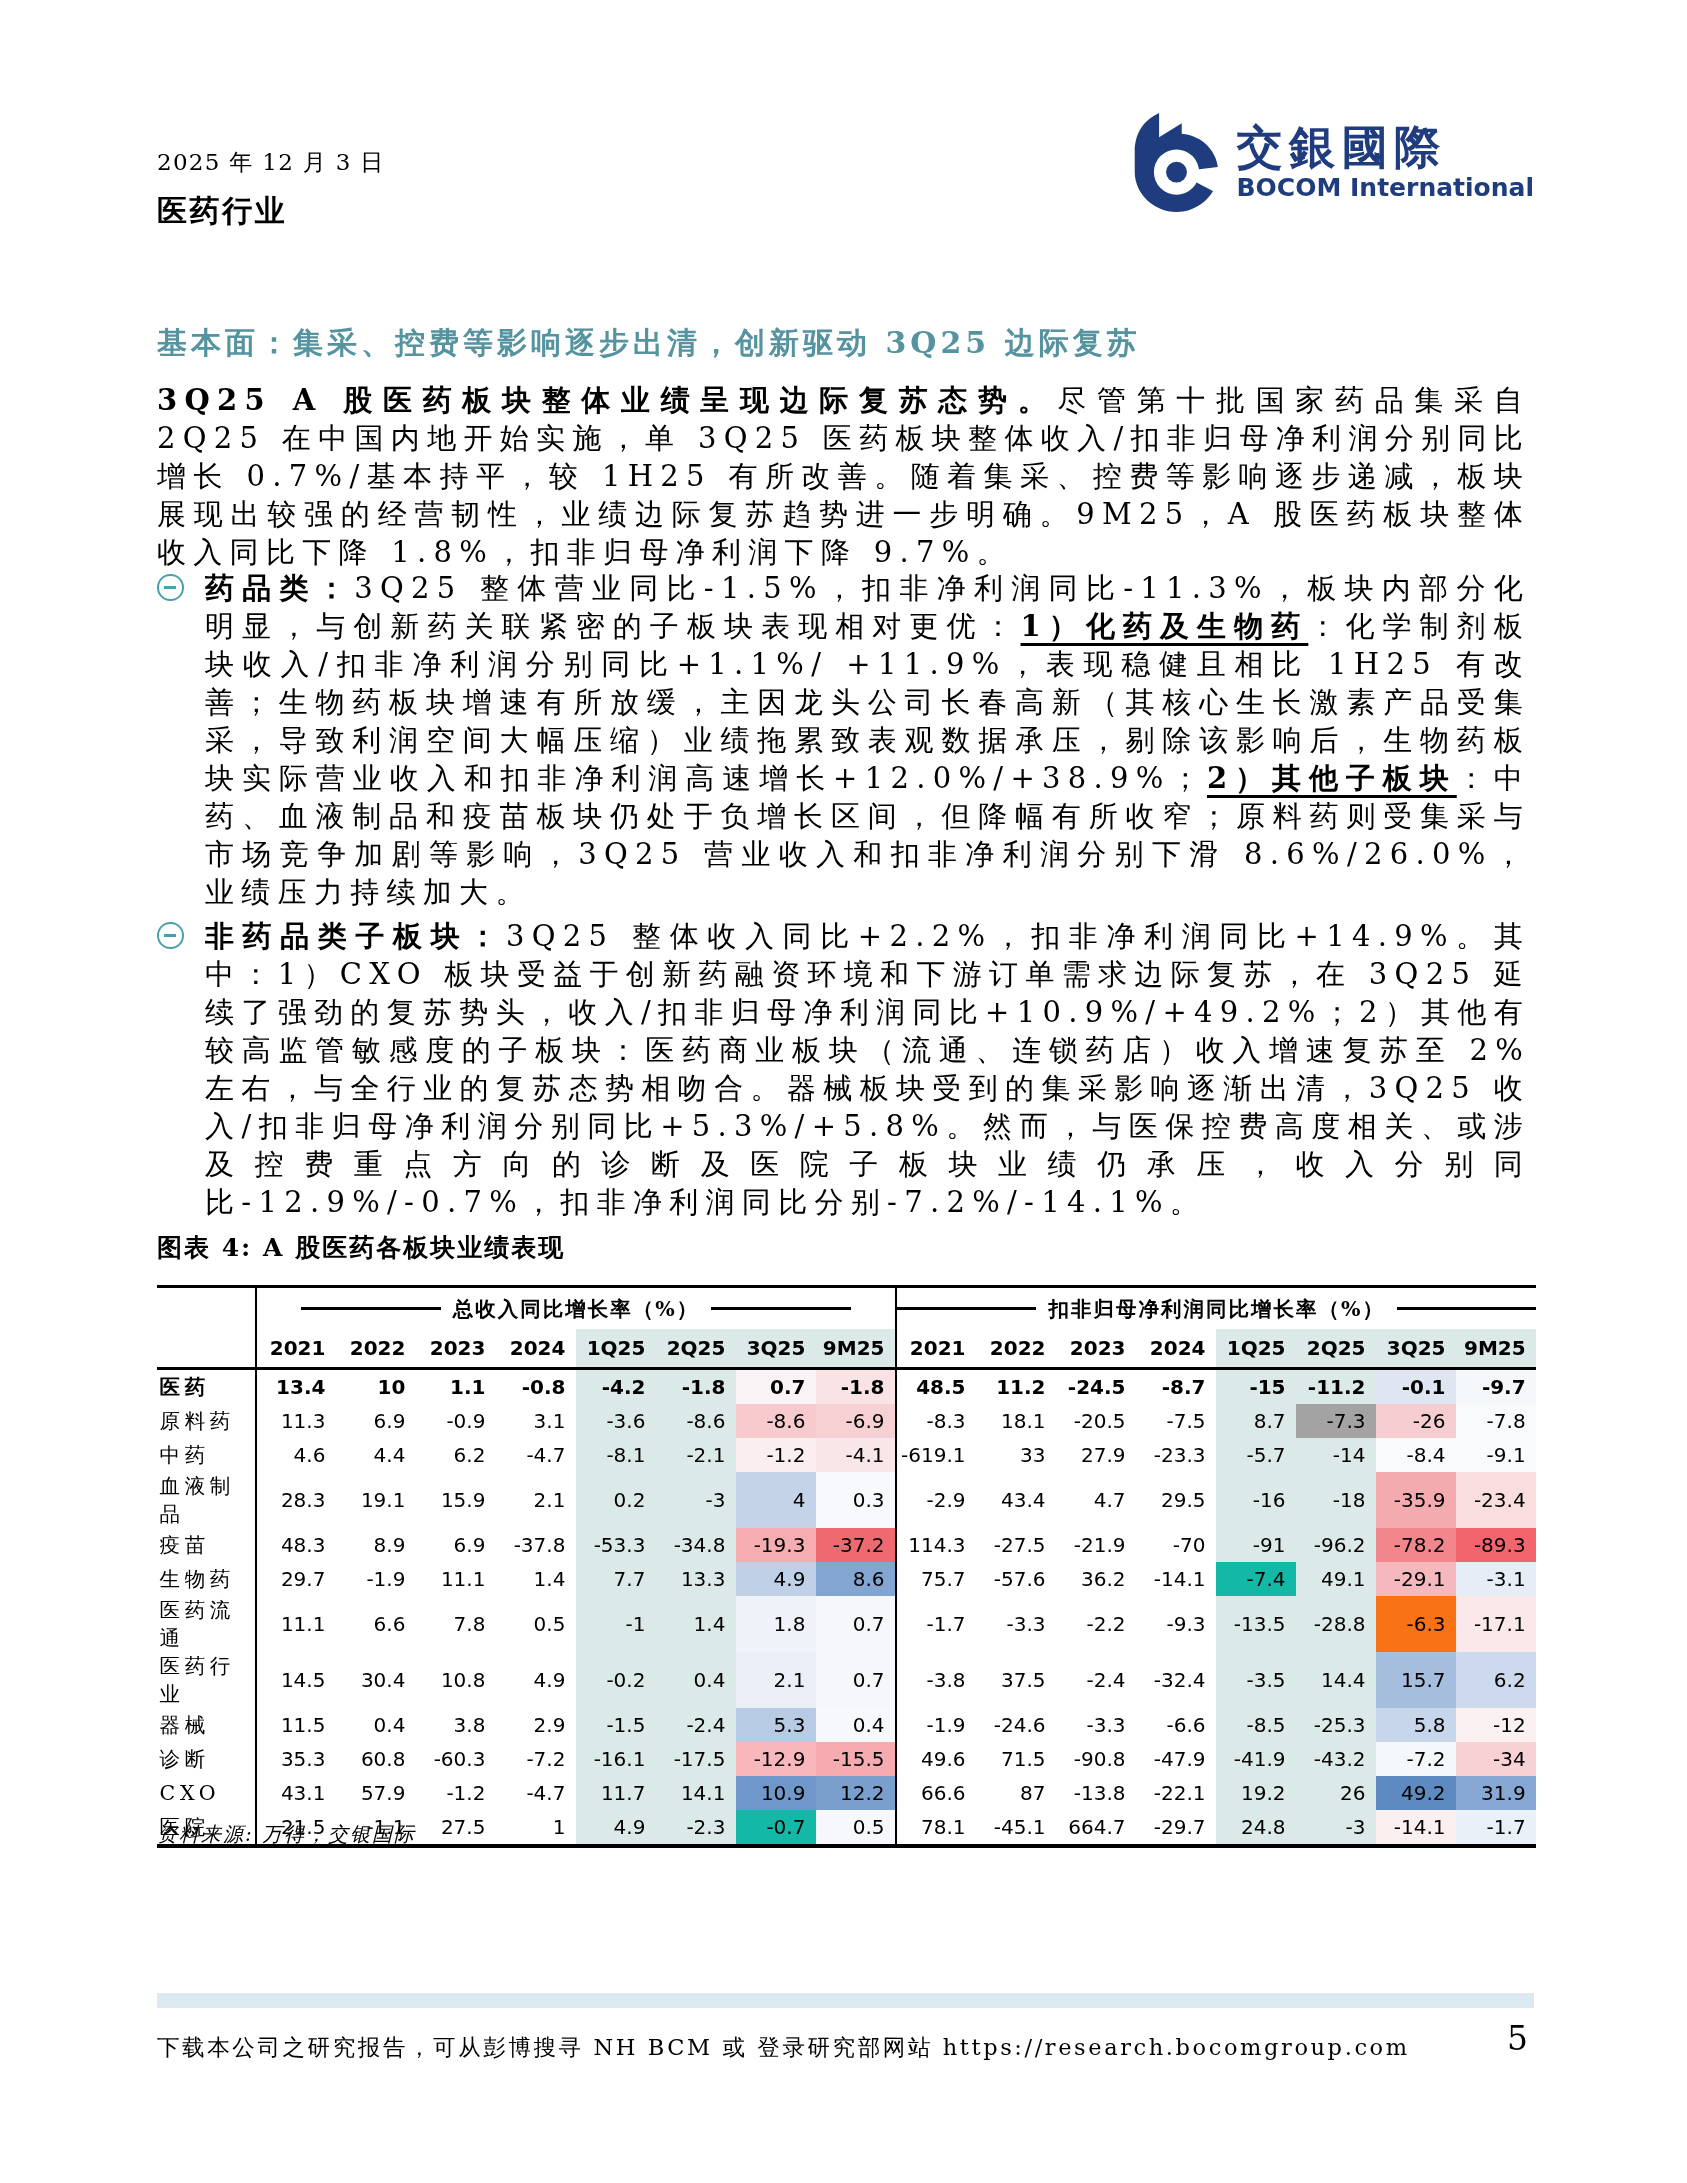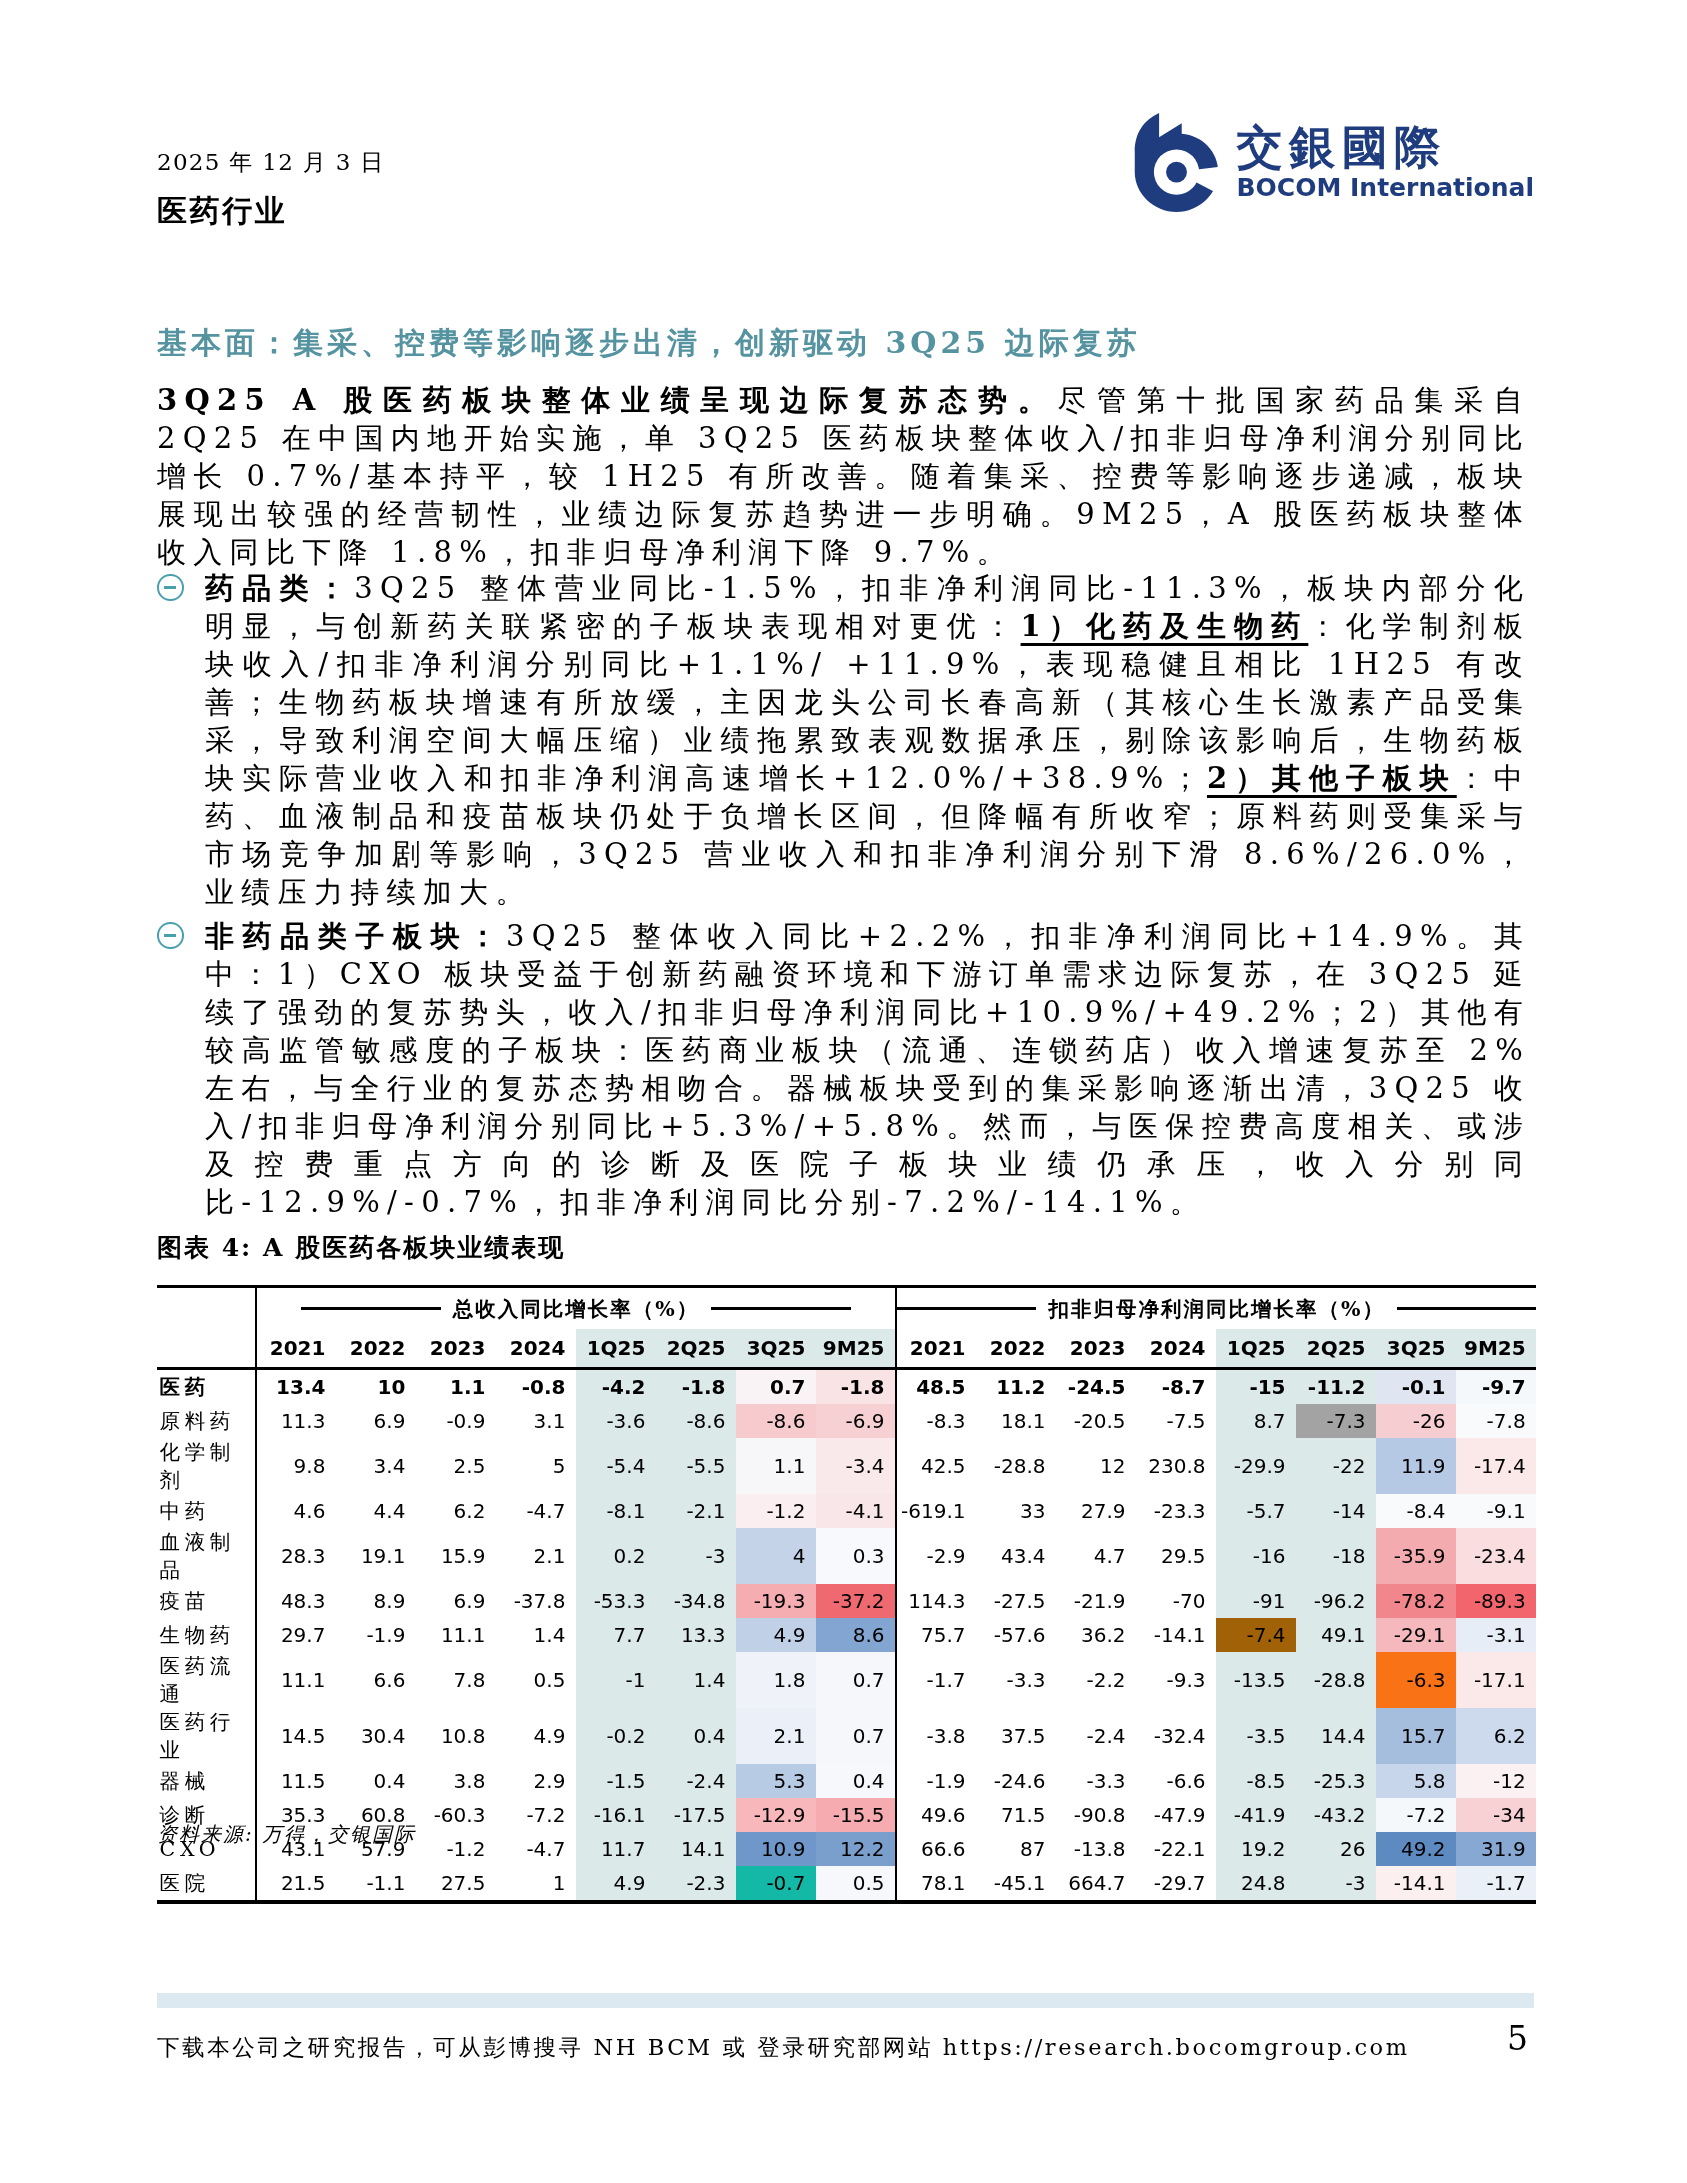--- a/index.html
+++ b/index.html
@@ -192,39 +192,20 @@
           <td>-8.3</td>
           <td>18.1</td>
           <td>-20.5</td>
           <td>-7.5</td>
           <td style="background: rgb(220, 233, 233);">8.7</td>
           <td style="background: #a3a3a3;">-7.3</td>
           <td style="background: rgb(246, 206, 210);">-26</td>
           <td style="background: rgb(249, 250, 252);">-7.8</td>
         </tr>
         <tr>
-          <td class="lbl vr">化学制剂</td>
-          <td>9.8</td>
-          <td>3.4</td>
-          <td>2.5</td>
-          <td>5</td>
-          <td style="background: rgb(220, 233, 233);">-5.4</td>
-          <td style="background: rgb(220, 233, 233);">-5.5</td>
-          <td style="background: rgb(247, 247, 250);">1.1</td>
-          <td class="vr" style="background: rgb(250, 233, 234);">-3.4</td>
-          <td>42.5</td>
-          <td>-28.8</td>
-          <td>12</td>
-          <td>230.8</td>
-          <td style="background: rgb(220, 233, 233);">-29.9</td>
-          <td style="background: rgb(220, 233, 233);">-22</td>
-          <td style="background: rgb(181, 200, 228);">11.9</td>
-          <td style="background: rgb(251, 232, 233);">-17.4</td>
-        </tr>
-        <tr>
           <td class="lbl vr">中药</td>
           <td>4.6</td>
           <td>4.4</td>
           <td>6.2</td>
           <td>-4.7</td>
           <td style="background: rgb(220, 233, 233);">-8.1</td>
           <td style="background: rgb(220, 233, 233);">-2.1</td>
           <td style="background: rgb(251, 238, 240);">-1.2</td>
           <td class="vr" style="background: rgb(249, 230, 232);">-4.1</td>
           <td>-619.1</td>
@@ -281,21 +262,21 @@
           <td>11.1</td>
           <td>1.4</td>
           <td style="background: rgb(220, 233, 233);">7.7</td>
           <td style="background: rgb(220, 233, 233);">13.3</td>
           <td style="background: rgb(191, 208, 231);">4.9</td>
           <td class="vr" style="background: rgb(130, 165, 209);">8.6</td>
           <td>75.7</td>
           <td>-57.6</td>
           <td>36.2</td>
           <td>-14.1</td>
-          <td style="background: #a16207;">-7.4</td>
+          <td style="background: #14b8a6;">-7.4</td>
           <td style="background: rgb(220, 233, 233);">49.1</td>
           <td style="background: rgb(245, 185, 189);">-29.1</td>
           <td style="background: rgb(231, 237, 246);">-3.1</td>
         </tr>
         <tr>
           <td class="lbl vr">医药流通</td>
           <td>11.1</td>
           <td>6.6</td>
           <td>7.8</td>
           <td>0.5</td>

